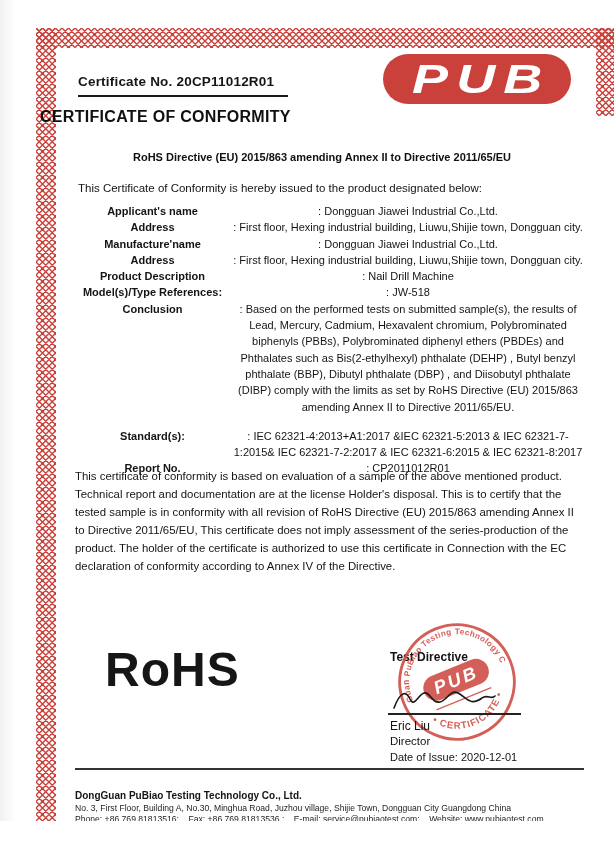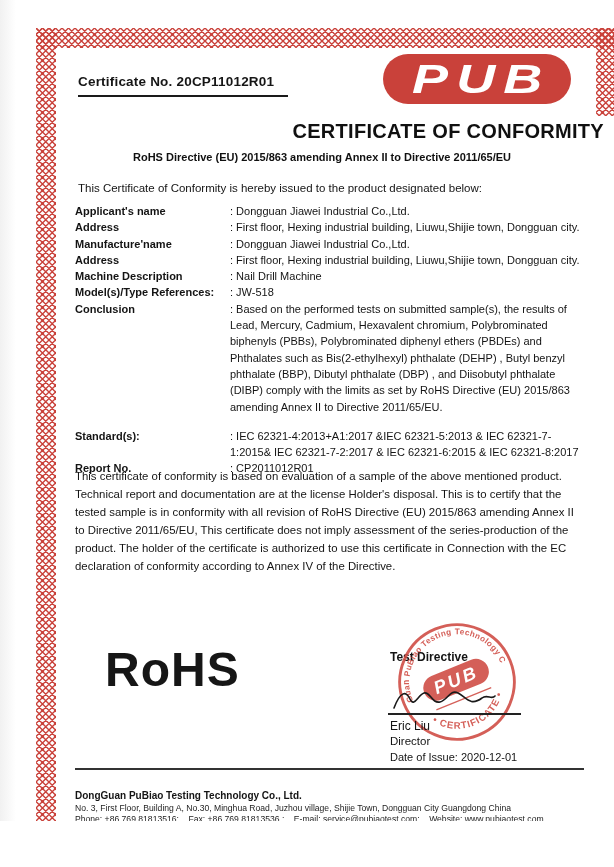--- a/index.html
+++ b/index.html
@@ -36,34 +36,34 @@
     overflow:hidden;
   }
   .pub-logo span {
     color:#fff; font-weight:bold; font-style:italic;
     font-size:40px; letter-spacing:6px;
     transform:scaleX(1.35); display:block; line-height:1;
     padding-left:6px;
   }
 
   .title {
-    position:absolute; left:40px; right:10px; top:120px;
-    text-align:right; font-size:20px; font-weight:bold; color:#101010;
+    position:absolute; left:40px; right:10px; top:108px;
+    text-align:left; font-size:16px; font-weight:bold; color:#101010;
     letter-spacing:0.3px;
   }
   .subtitle {
     position:absolute; left:40px; right:10px; top:151px;
     text-align:center; font-size:11px; font-weight:bold; color:#101010;
   }
   .intro {
     position:absolute; left:78px; top:182px;
     font-size:11.5px; color:#141414;
   }
 
-  .fields { position:absolute; left:75px; top:203px; right:28px; font-size:11px; line-height:16.3px; color:#141414; }
+  .fields { position:absolute; left:75px; top:203px; right:28px; font-size:11px; line-height:16.3px; color:#141414;text-align:center; }
   .row { display:flex; }
   .row .lbl { width:155px; flex:none; font-weight:bold; }
   .row .val { flex:1; }
   .row.gap { margin-top:13px; }
 
   .body-par {
     position:absolute; left:75px; top:467px; width:506px;
     font-size:11.4px; line-height:18px; color:#141414;
   }
 
@@ -143,21 +143,21 @@
     </div>
     <div class="row">
       <div class="lbl">Manufacture'name</div>
       <div class="val">: Dongguan Jiawei Industrial Co.,Ltd.</div>
     </div>
     <div class="row">
       <div class="lbl">Address</div>
       <div class="val">: First floor, Hexing industrial building, Liuwu,Shijie town, Dongguan city.</div>
     </div>
     <div class="row">
-      <div class="lbl">Machine Description</div>
+      <div class="lbl">Product Description</div>
       <div class="val">: Nail Drill Machine</div>
     </div>
     <div class="row">
       <div class="lbl">Model(s)/Type References:</div>
       <div class="val">: JW-518</div>
     </div>
     <div class="row">
       <div class="lbl">Conclusion</div>
       <div class="val">: Based on the performed tests on submitted sample(s), the results of Lead, Mercury, Cadmium, Hexavalent chromium, Polybrominated biphenyls (PBBs), Polybrominated diphenyl ethers (PBDEs) and Phthalates such as Bis(2-ethylhexyl) phthalate (DEHP) , Butyl benzyl phthalate (BBP), Dibutyl phthalate (DBP) , and Diisobutyl phthalate (DIBP) comply with the limits as set by RoHS Directive (EU) 2015/863 amending Annex II to Directive 2011/65/EU.</div>
     </div>

